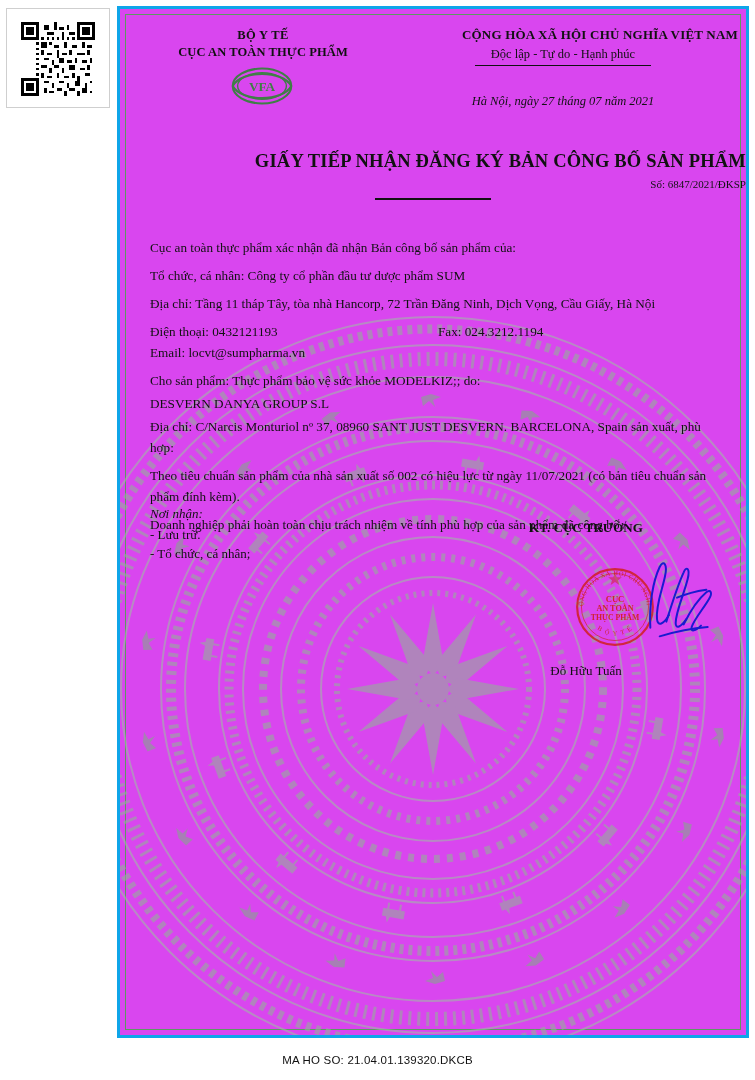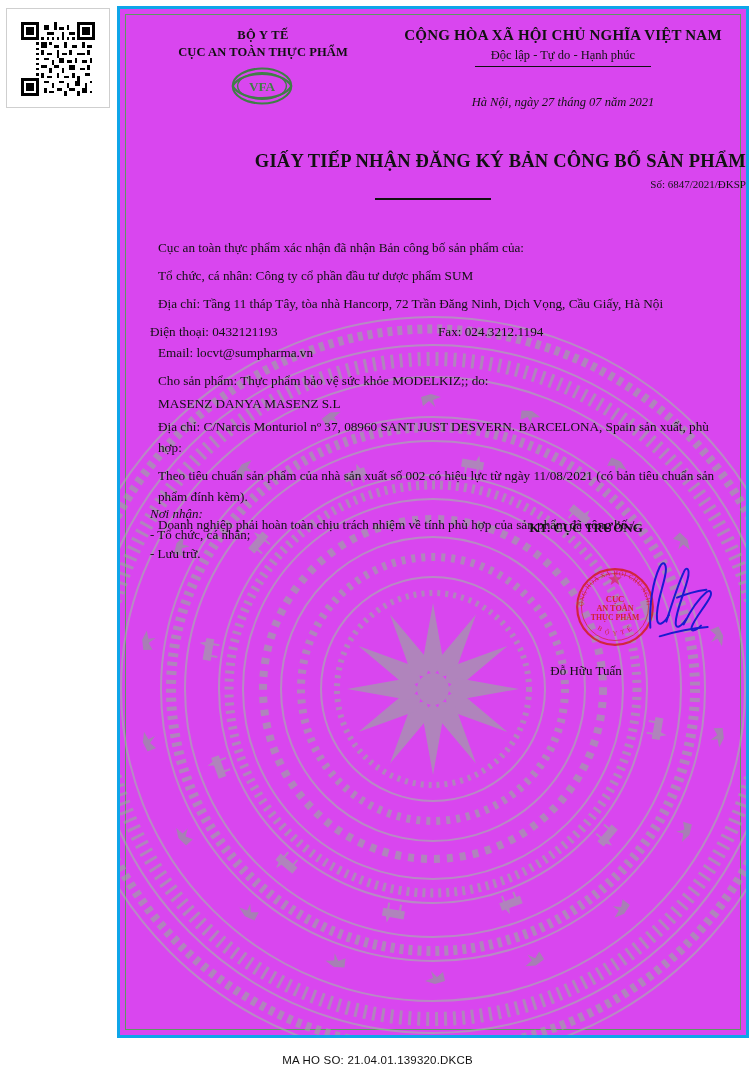--- a/index.html
+++ b/index.html
@@ -91,23 +91,24 @@
   .hdr-left .l1 { font-weight: bold; letter-spacing: .4px;}
   .hdr-left .l2 { font-weight: bold; letter-spacing: .1px;}
   .hdr-right {
     position: absolute;
     left: 268px;
     top: 0;
     width: 350px;
     text-align: center;
   }
   .hdr-right .r1 {
-    font-size: 15px;
+    font-size: 13px;
     font-weight: bold;
     letter-spacing: .2px;
+    text-align: right;
   }
   .hdr-right .r2 {
     font-size: 12.5px;
     font-weight: normal;
     margin-top: 4px;
   }
   .hdr-right .rule {
     width: 176px;
     height: 1px;
     background: #111;
@@ -154,21 +155,21 @@
 
   
   #body-block {
     position: absolute;
     left: 30px;
     top: 228px;
     width: 572px;
     font-size: 13.2px;
     line-height: 21px;
   }
-  #body-block p { margin: 0 0 2px 8px; }
+  #body-block p { margin: 0 0 2px 0; }
   .gap { margin-top: 7px !important; }
   .row-2col {
     position: relative;
   }
   .row-2col .col-b {
     position: absolute;
     left: 288px;
     top: 0;
   }
 
@@ -545,31 +546,31 @@
   <div id="body-block">
     <p>Cục an toàn thực phẩm xác nhận đã nhận Bản công bố sản phẩm của:</p>
     <p class="gap">Tổ chức, cá nhân: Công ty cổ phần đầu tư dược phẩm SUM</p>
     <p class="gap">Địa chỉ: Tầng 11 tháp Tây, tòa nhà Hancorp, 72 Trần Đăng Ninh, Dịch Vọng, Cầu Giấy, Hà Nội</p>
     <div class="row-2col gap">
       <span>Điện thoại: 0432121193</span>
       <span class="col-b">Fax: 024.3212.1194</span>
     </div>
     <p>Email: locvt@sumpharma.vn</p>
     <p class="gap">Cho sản phẩm: Thực phẩm bảo vệ sức khỏe MODELKIZ;; do:</p>
-    <p>MASENZ DANYA MASENZ S.L</p>
+    <p>DESVERN DANYA GROUP S.L</p>
     <p>Địa chỉ: C/Narcis Monturiol nº 37, 08960 SANT JUST DESVERN. BARCELONA, Spain sản xuất, phù hợp:</p>
-    <p class="gap">Theo tiêu chuẩn sản phẩm của nhà sản xuất số 002 có hiệu lực từ ngày 11/08/2021 (có bản tiêu chuẩn sản phẩm đính kèm).</p>
+    <p class="gap">Theo tiêu chuẩn sản phẩm của nhà sản xuất số 002 có hiệu lực từ ngày 11/07/2021 (có bản tiêu chuẩn sản phẩm đính kèm).</p>
     <p class="gap">Doanh nghiệp phải hoàn toàn chịu trách nhiệm về tính phù hợp của sản phẩm đã công bố./.</p>
   </div>
 
   <div id="footer-block">
     <div id="recipients">
       <div class="rec-title">Nơi nhận:</div>
+      <div>- Lưu trữ.</div>
       <div>- Tổ chức, cá nhân;</div>
-      <div>- Lưu trữ.</div>
     </div>
 
     <div id="signature">
       <div class="sig-l1">KT. CỤC TRƯỞNG</div>
     </div>
 
     <svg id="seal" viewBox="0 0 200 200">
       <defs>
         <path id="arcTop" d="M 26,100 A 74,74 0 0 1 174,100"></path>
         <path id="arcBot" d="M 34,100 A 66,66 0 0 0 166,100"></path>

